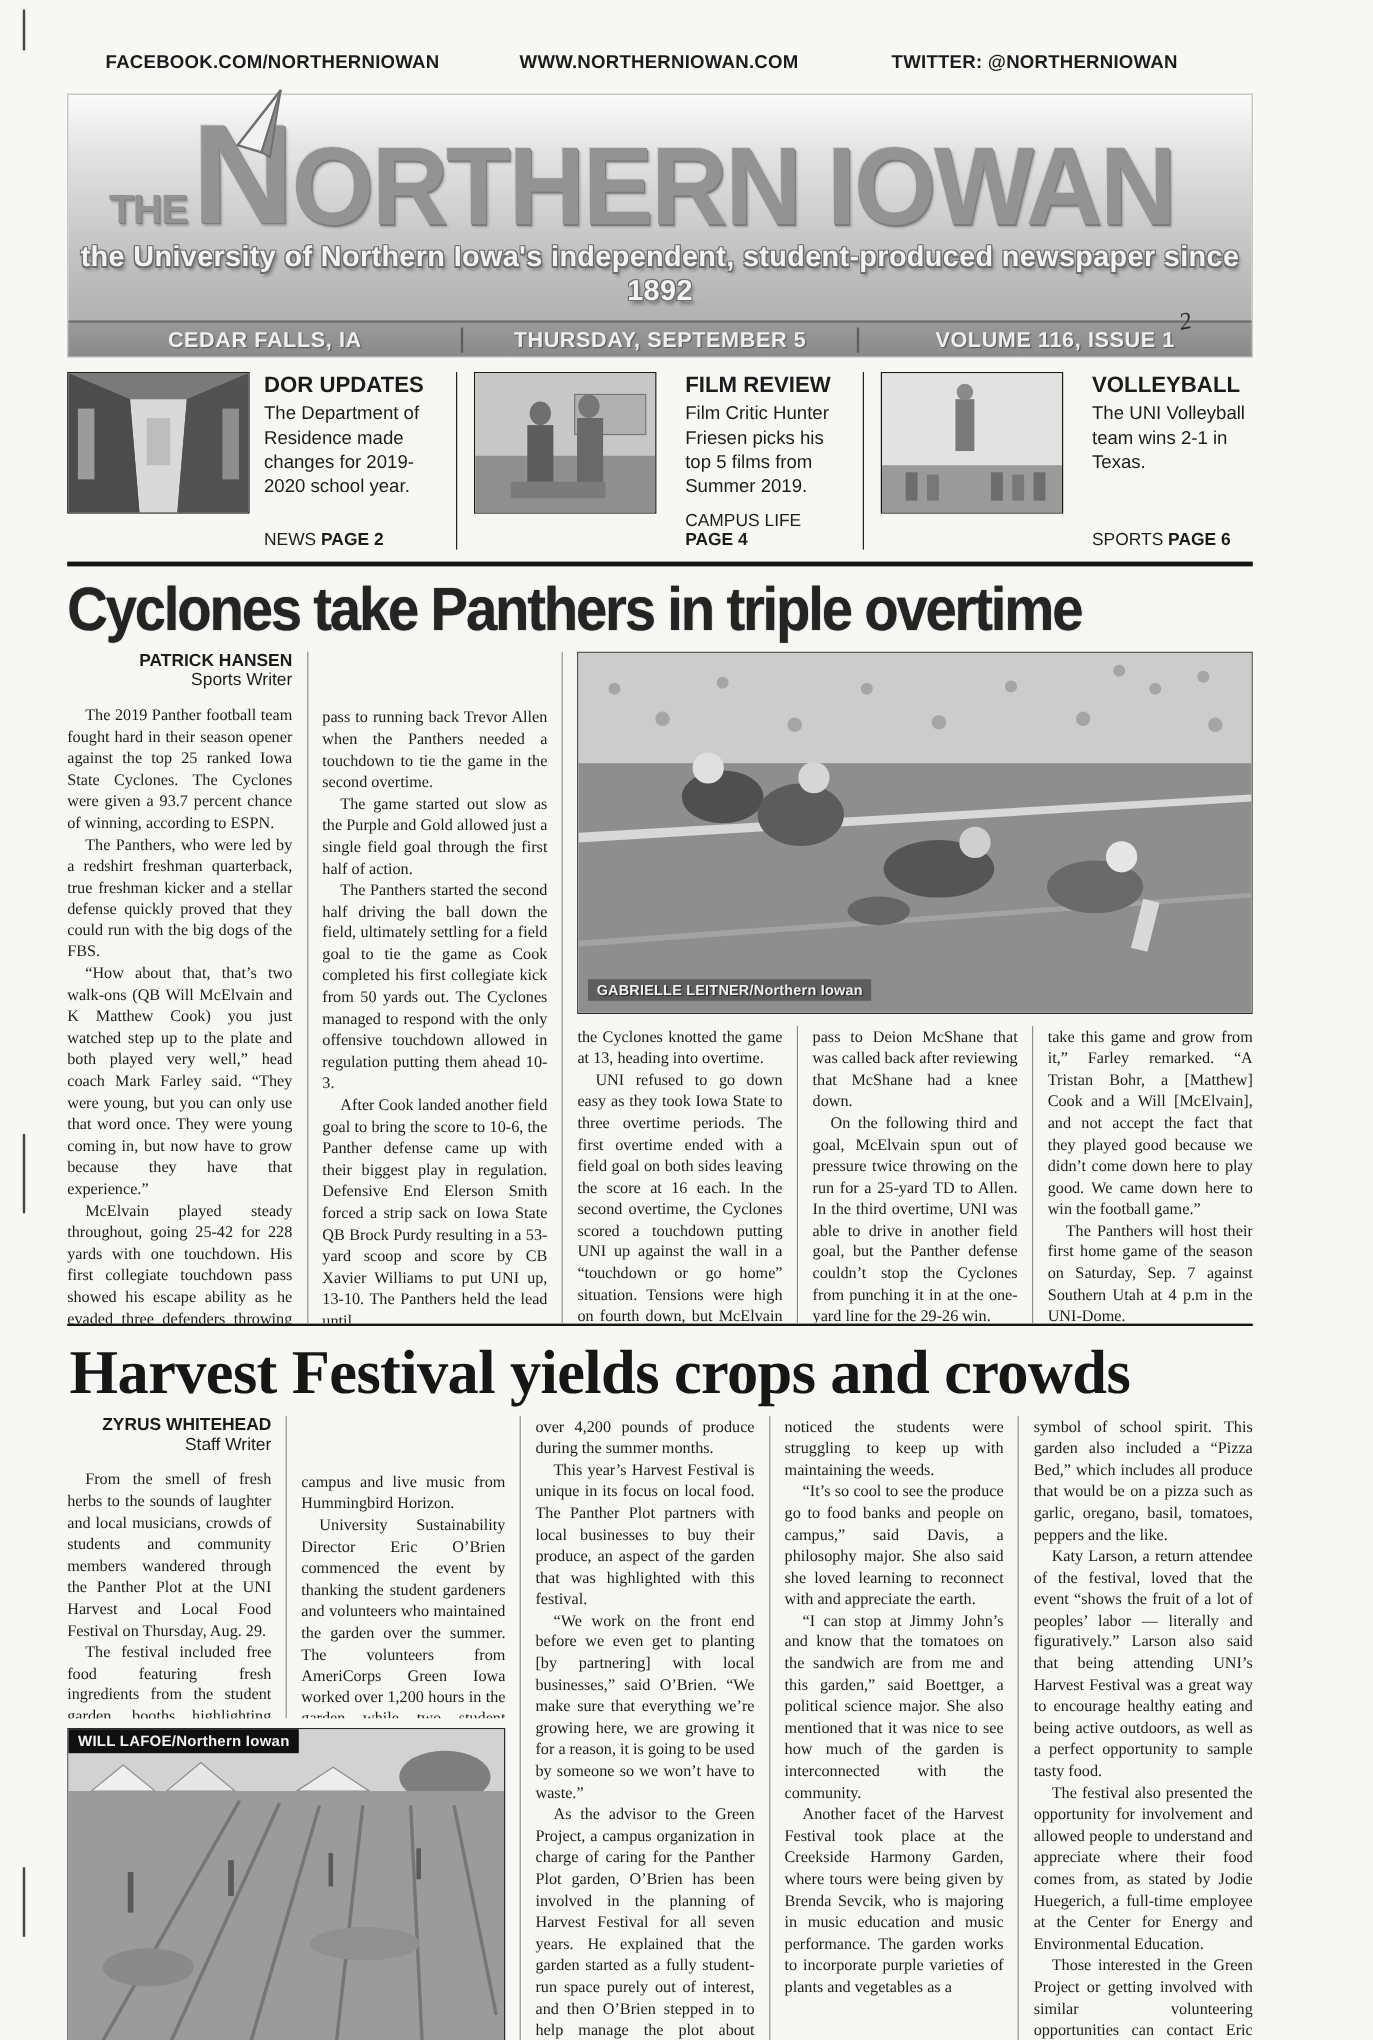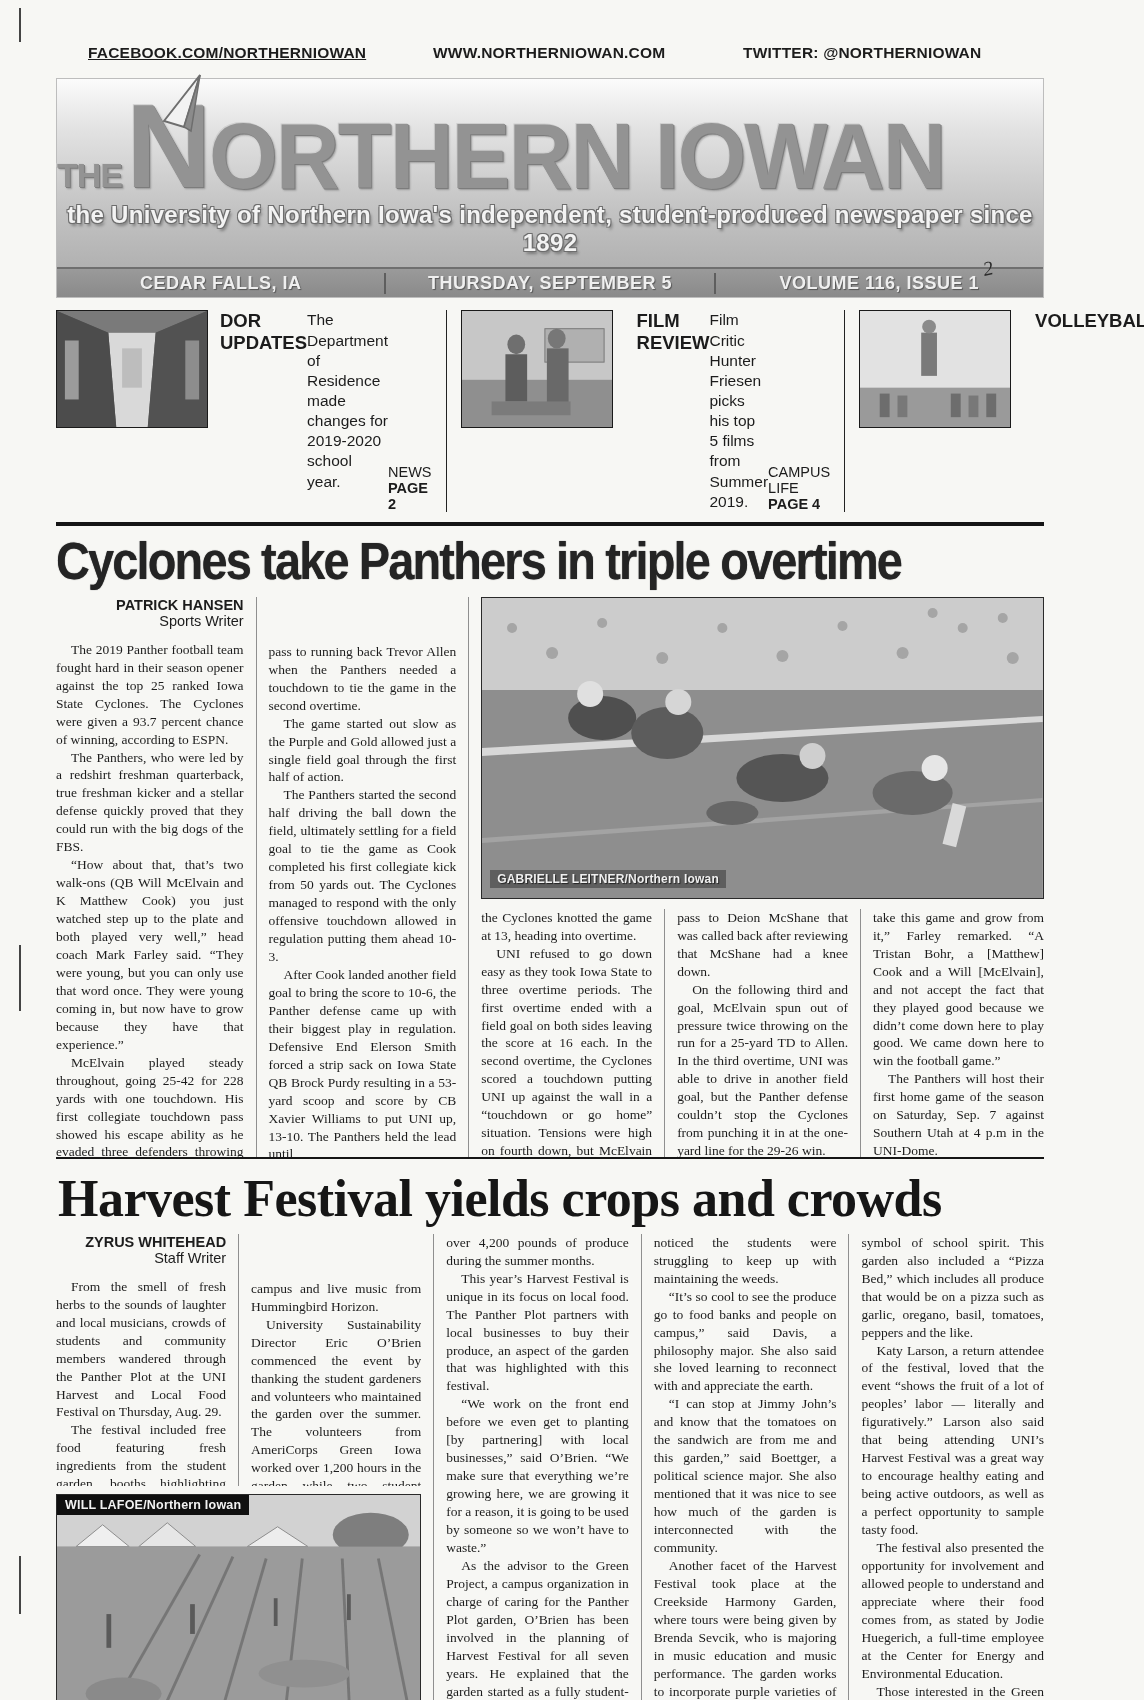--- a/index.html
+++ b/index.html
@@ -16,32 +16,32 @@
   .sheet { position:relative; width:988px; margin-left:56px; padding-top:44px; }
 
   
   .social-row {
     display:flex; justify-content:flex-start;
     font-family:"Liberation Sans", sans-serif;
     font-weight:bold; font-size:15.5px; letter-spacing:.2px;
     padding:0 28px 0 32px;
   }
   .social-row .soc { white-space:nowrap; }
-  .soc-fb { width:345px;text-decoration:underline; }
+  .soc-fb { width:345px; }
   .soc-web { width:310px; }
 
   
   .masthead {
     margin-top:16px;
     background:linear-gradient(to bottom, #fbfbfb 0%, #e3e3e3 22%, #c3c3c3 60%, #a8a8a8 100%);
     border:1px solid #bdbdbd;
     padding-top:6px;
   }
   .logo-line {
-    display:flex; align-items:flex-end; justify-content:flex-start;
+    display:flex; align-items:flex-end; justify-content:center;
     font-family:"Liberation Sans", sans-serif; font-weight:bold;
     color:#939393;
     text-shadow:1px 1px 0 #7c7c7c, 2px 2px 2px rgba(0,0,0,.25), -1px -1px 0 #cfcfcf;
     line-height:.8; padding:14px 0 2px 0;
   }
   .logo-the { font-size:34px; letter-spacing:-1px; padding-bottom:4px; }
   .logo-n { font-size:118px; letter-spacing:-4px; position:relative; margin:0 2px 0 4px; }
   .plane-icon { position:absolute; top:-26px; left:34px; }
   .logo-rest { font-size:92px; letter-spacing:-2px; transform:scaleX(.96); transform-origin:left bottom; }
   .tagline {
@@ -74,21 +74,21 @@
   .teaser-row { display:flex; margin-top:12px; }
   .teaser {
     flex:1; display:flex; gap:12px; padding:0 14px;
     font-family:"Liberation Sans", sans-serif;
   }
   .teaser + .teaser { border-left:1.5px solid #222;gap:24px; }
   .teaser:first-child { padding-left:0; }
   .teaser:last-child { padding-right:0; }
   .teaser-photo { width:152px; height:118px; border:1.5px solid #1a1a1a; flex:0 0 auto; }
   .teaser-photo svg { display:block; width:100%; height:100%; }
-  .teaser-body { display:flex; flex-direction:row; min-height:132px; }
+  .teaser-body { display:flex; flex-direction:column; min-height:132px; }
   .teaser-title { font-weight:bold; font-size:18.5px; margin-bottom:3px; }
   .teaser-text { font-size:15.5px; line-height:1.3; }
   .teaser-foot { margin-top:auto; font-size:14.5px; padding-top:10px; }
   .teaser-foot .sec { font-weight:normal; }
   .teaser-foot .pg { font-weight:bold; }
 
   
   .rule-thick { border-top:4px solid #151515; margin-top:10px; }
   .rule-mid { border-top:2.5px solid #151515; }
   .headline1 {

